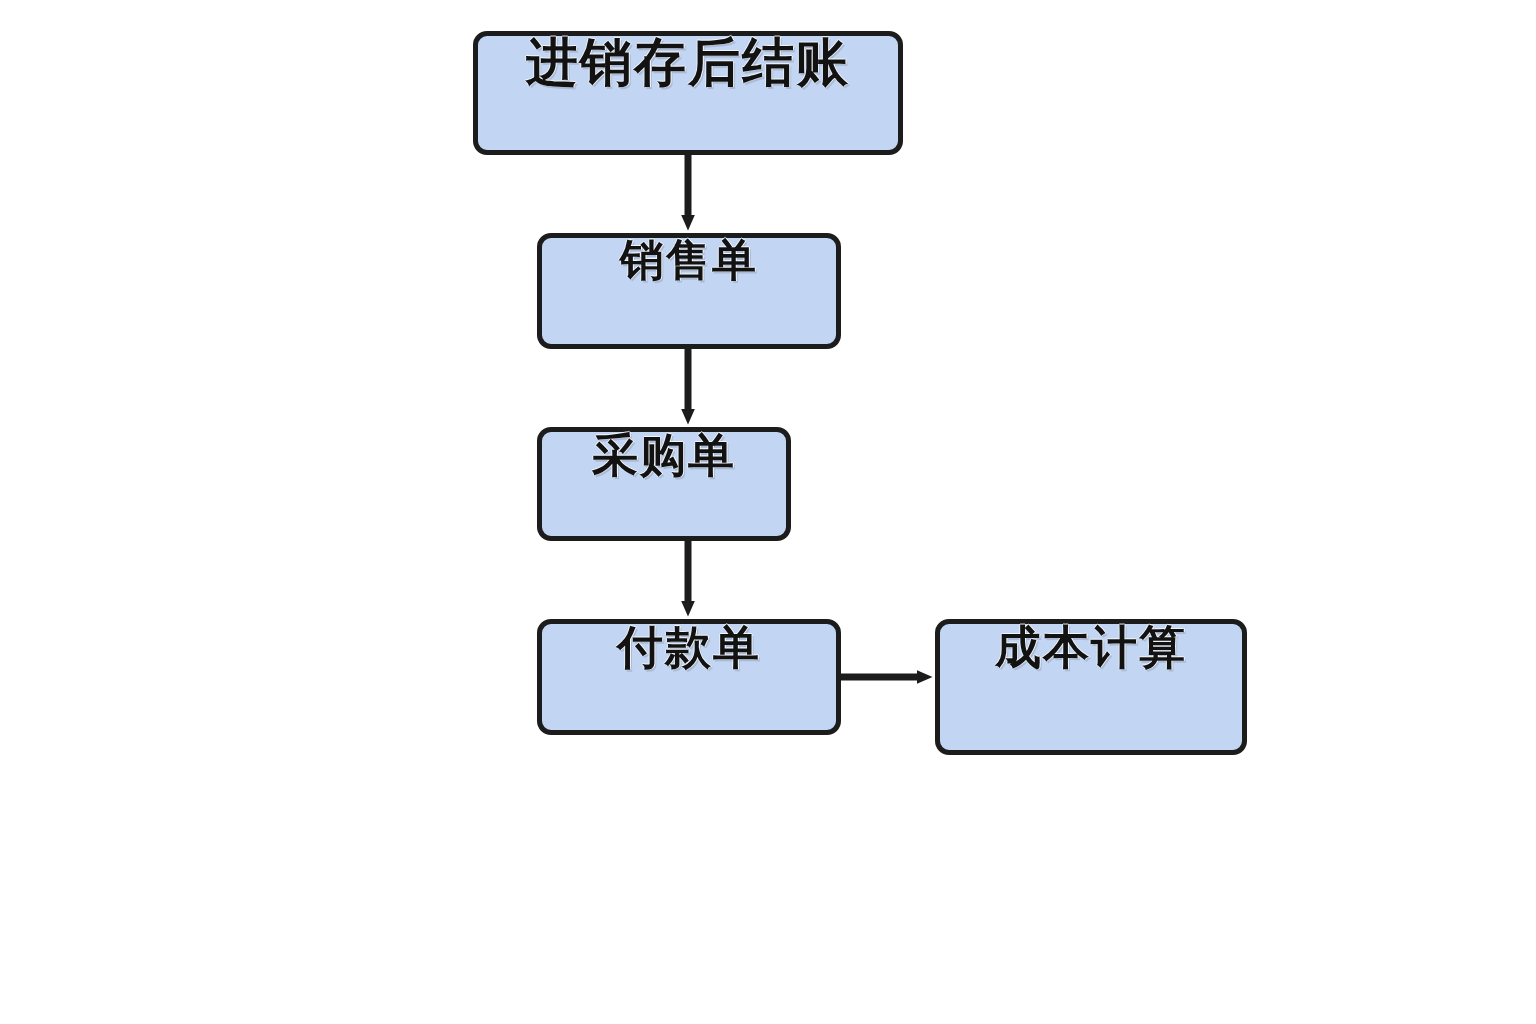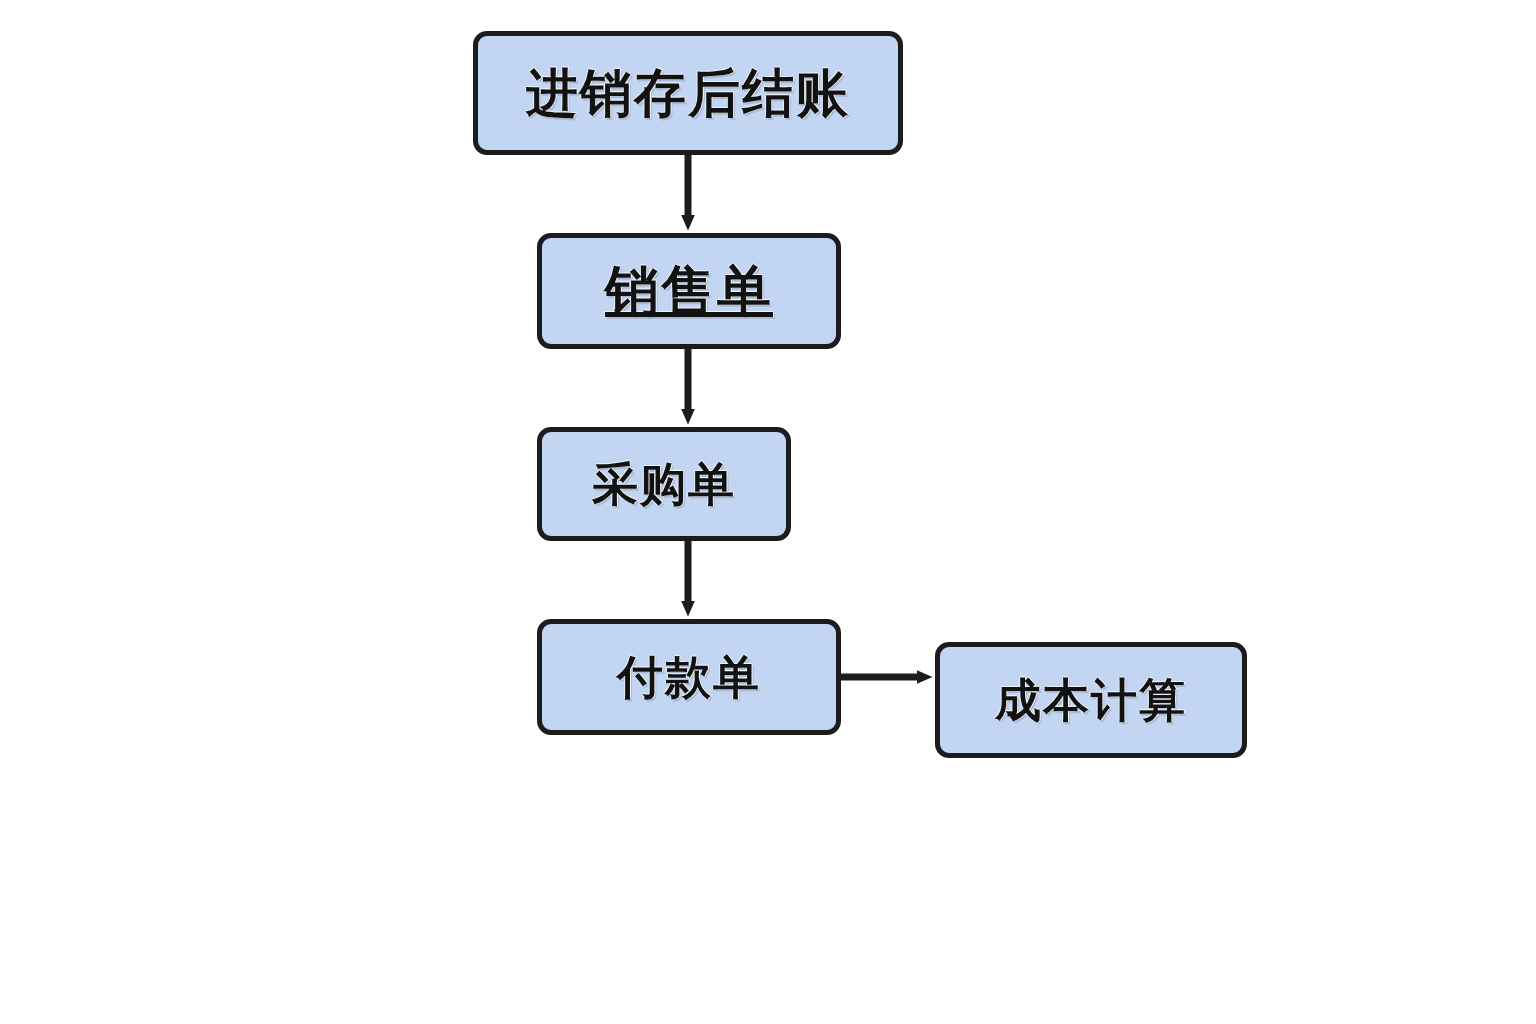--- a/index.html
+++ b/index.html
@@ -36,21 +36,20 @@
   }
 
   
   .node {
     position: absolute;
     box-sizing: border-box;
     background: #c2d5f2;
     border: 5px solid #1c1c1c;
     border-radius: 14px;
     display: flex;
-    align-items: center;
     justify-content: center;
     z-index: 2;
   }
   .node-label {
     color: #121212;
     font-weight: 700;
     letter-spacing: 2px;
     white-space: nowrap;
     line-height: 1;
     text-shadow:
@@ -58,29 +57,29 @@
       -1px 0 0 rgba(255,255,255,0.55),
        0 -1px 0 rgba(255,255,255,0.75),
        2px 2px 0 rgba(120,130,150,0.30);
   }
 
   
   #node-closing      { left: 473px; top: 31px;  width: 430px; height: 124px; }
   #node-closing .node-label   { font-size: 52px; }
 
   #node-sales-order  { left: 537px; top: 233px; width: 304px; height: 116px; }
-  #node-sales-order .node-label { font-size: 54px; text-decoration: underline; }
+  #node-sales-order .node-label { font-size: 44px; }
 
   #node-purchase-order { left: 537px; top: 427px; width: 254px; height: 114px; }
   #node-purchase-order .node-label { font-size: 46px; }
 
   #node-payment-order { left: 537px; top: 619px; width: 304px; height: 116px; }
   #node-payment-order .node-label { font-size: 46px; }
 
-  #node-cost-calculation { left: 935px; top: 642px; width: 312px; height: 116px; }
+  #node-cost-calculation { left: 935px; top: 619px; width: 312px; height: 136px; }
   #node-cost-calculation .node-label { font-size: 46px; }
 </style>
 </head>
 <body>
 
 <div id="canvas">
 
   <svg id="connectors" viewBox="0 0 1536 1024" width="1536" height="1024" xmlns="http://www.w3.org/2000/svg">
     <defs>
       <marker id="arrowhead-down" markerWidth="16" markerHeight="14" refX="1.5" refY="7" orient="auto" markerUnits="userSpaceOnUse">

